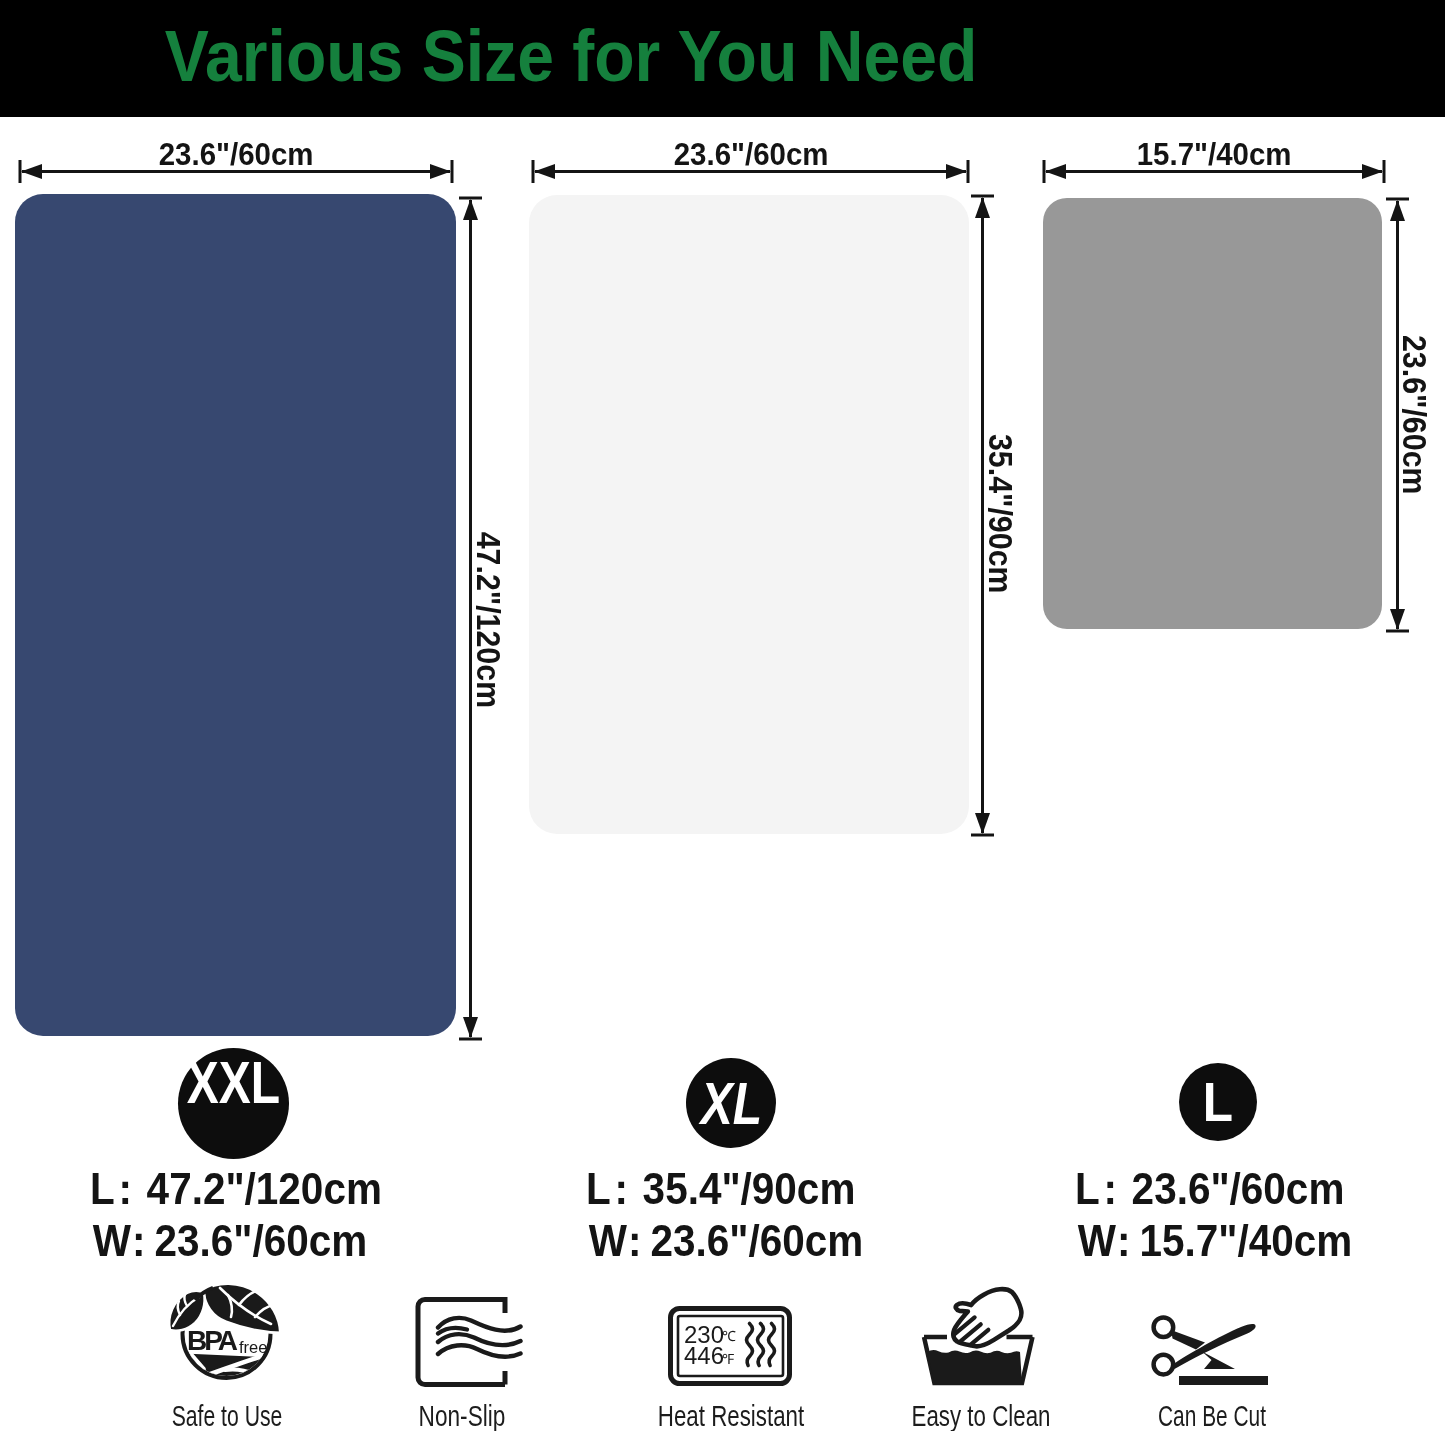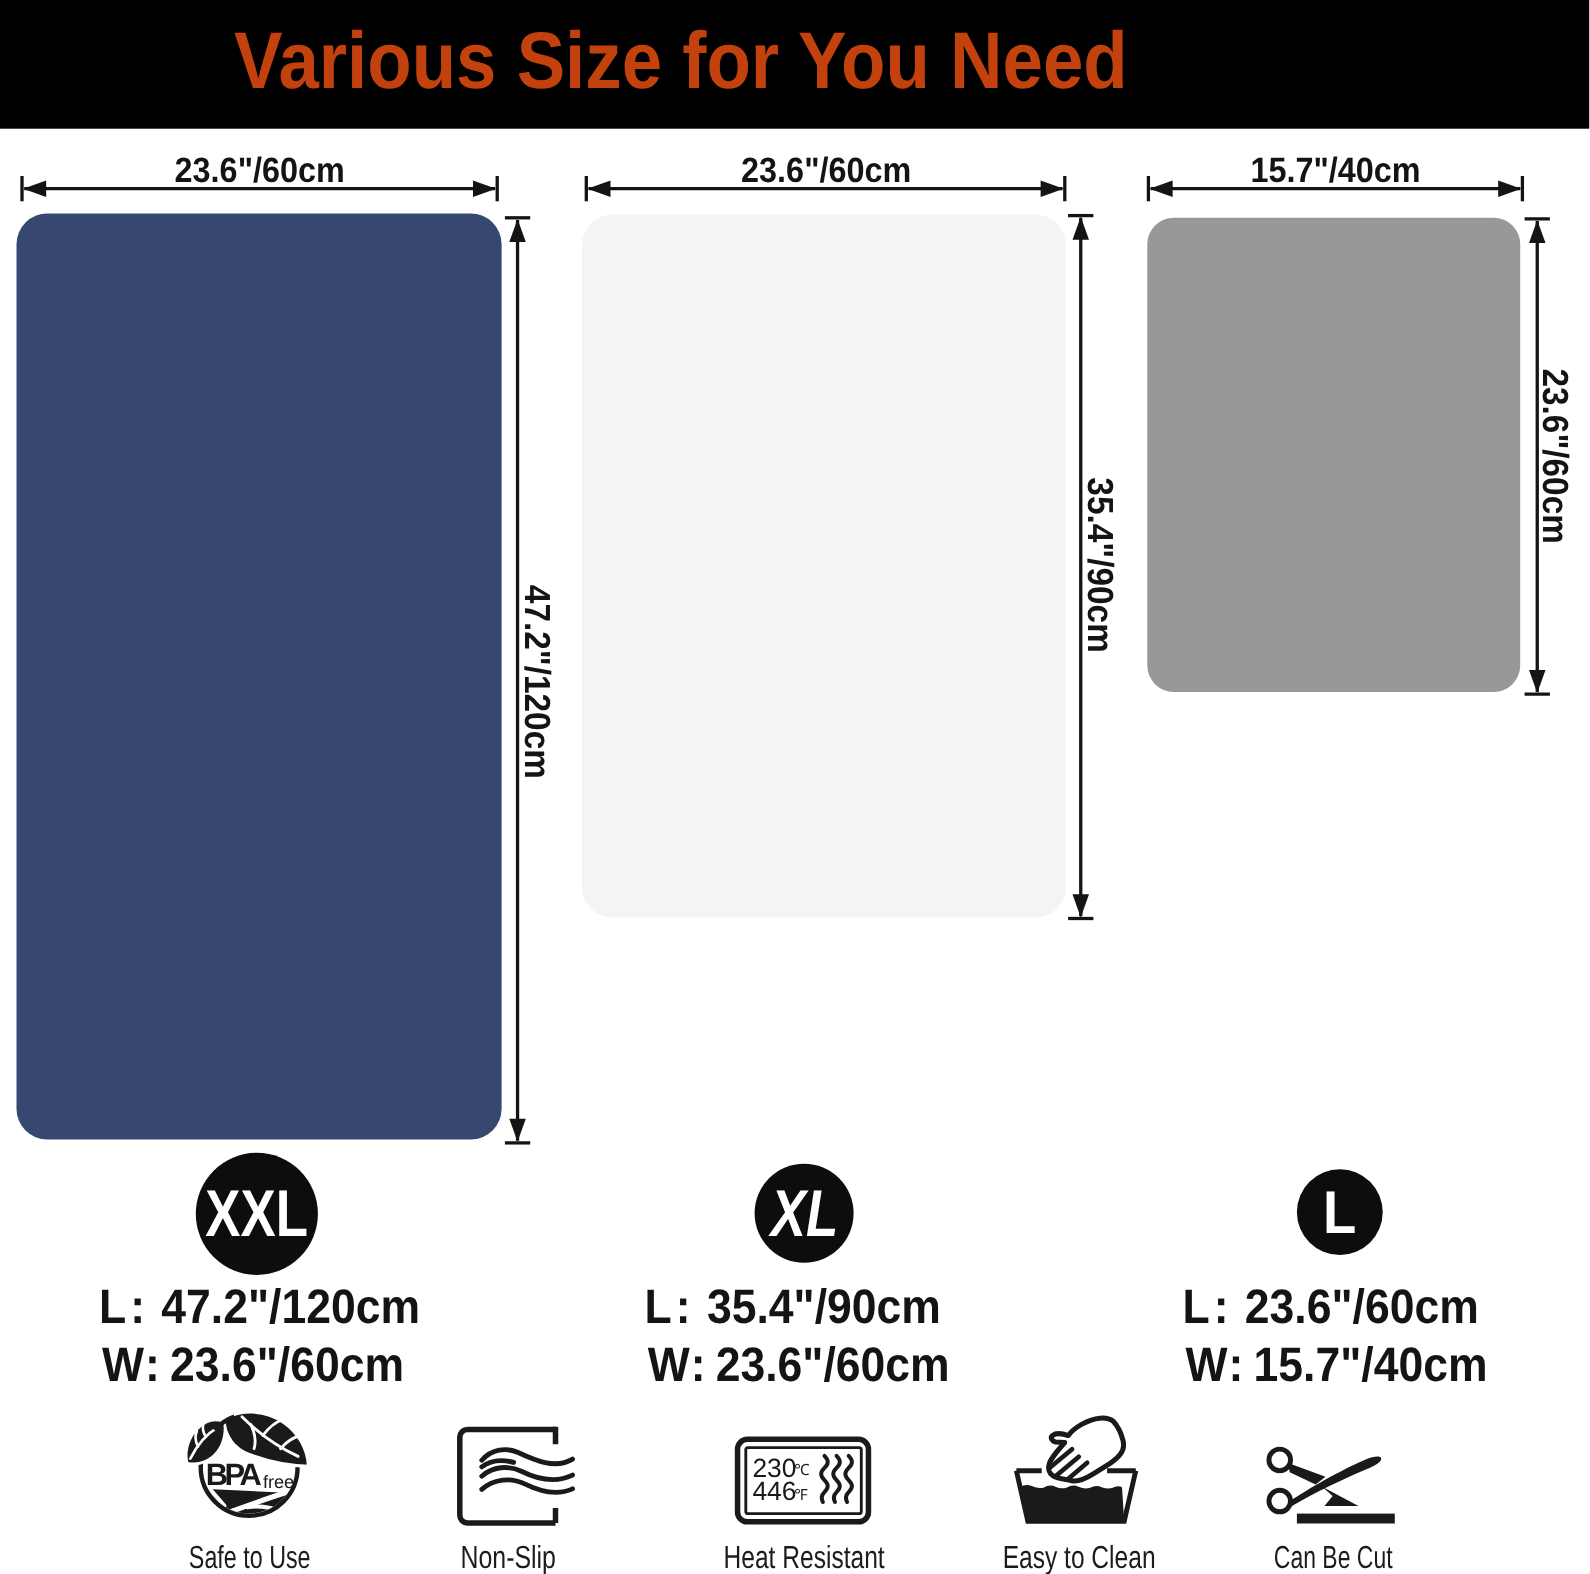--- a/index.html
+++ b/index.html
@@ -7,22 +7,22 @@
        font-family:"Liberation Sans", sans-serif;}
   .abs{position:absolute;}
   .dim{font-size:32px;font-weight:bold;color:#141414;white-space:nowrap;}
   .ico-label{font-size:29px;color:#1c1c1c;white-space:nowrap;}
 </style>
 </head>
 <body>
 
 <div class="abs" style="left:0;top:0;width:1445px;height:117px;background:#000;"></div>
 
-<div class="abs" style="left:0;top:14px;width:1142px;text-align:center;color:#c2410c;
-     font-size:73px;font-weight:bold;margin-left:48px;"><span style="display:inline-block;transform:scaleX(0.905);transform-origin:center;">Various Size for You Need</span></div>
+<div class="abs" style="left:0;top:14px;width:1142px;text-align:center;color:#15803d;
+     font-size:73px;font-weight:bold;"><span style="display:inline-block;transform:scaleX(0.905);transform-origin:center;">Various Size for You Need</span></div>
 
 <div class="abs" style="left:15px;top:194px;width:441px;height:842px;background:#374870;border-radius:28px;"></div>
 
 <div class="abs" style="left:529px;top:195px;width:440px;height:639px;background:#f4f4f4;border-radius:28px;"></div>
 
 <div class="abs" style="left:1043px;top:198px;width:339px;height:431px;background:#989898;border-radius:24px;"></div>
 
 <svg class="abs" style="left:0;top:0;" width="1445" height="1431" viewBox="0 0 1445 1431">
   <g stroke="#141414" stroke-width="3" fill="#141414">
 
@@ -82,21 +82,21 @@
 
 <div class="abs dim" style="left:1014px;top:136px;width:400px;text-align:center;"><span style="display:inline-block;transform:scaleX(0.92);">15.7"/40cm</span></div>
 
 <div class="abs dim" style="left:288px;top:601px;width:400px;text-align:center;font-size:33px;transform:rotate(90deg);"><span style="display:inline-block;transform:scaleX(0.92);">47.2"/120cm</span></div>
 
 <div class="abs dim" style="left:800px;top:495px;width:400px;text-align:center;font-size:33px;transform:rotate(90deg);"><span style="display:inline-block;transform:scaleX(0.92);">35.4"/90cm</span></div>
 
 <div class="abs dim" style="left:1214px;top:396px;width:400px;text-align:center;font-size:33px;transform:rotate(90deg);"><span style="display:inline-block;transform:scaleX(0.92);">23.6"/60cm</span></div>
 
 <div class="abs" style="left:178px;top:1048px;width:111px;height:111px;border-radius:50%;
-     background:#0d0d0d;color:#fff;display:flex;align-items:center;justify-content:center;
+     background:#0d0d0d;color:#fff;display:flex;justify-content:center;
      font-size:60px;font-weight:bold;">
     <span style="transform:scaleX(0.8);">XXL</span>
   </div>
 
 <div class="abs" style="left:686px;top:1058px;width:90px;height:90px;border-radius:50%;
      background:#0d0d0d;color:#fff;display:flex;align-items:center;justify-content:center;
      font-size:60px;font-weight:bold;font-style:italic;">
     <span style="transform:scaleX(0.8);">XL</span>
   </div>
 

